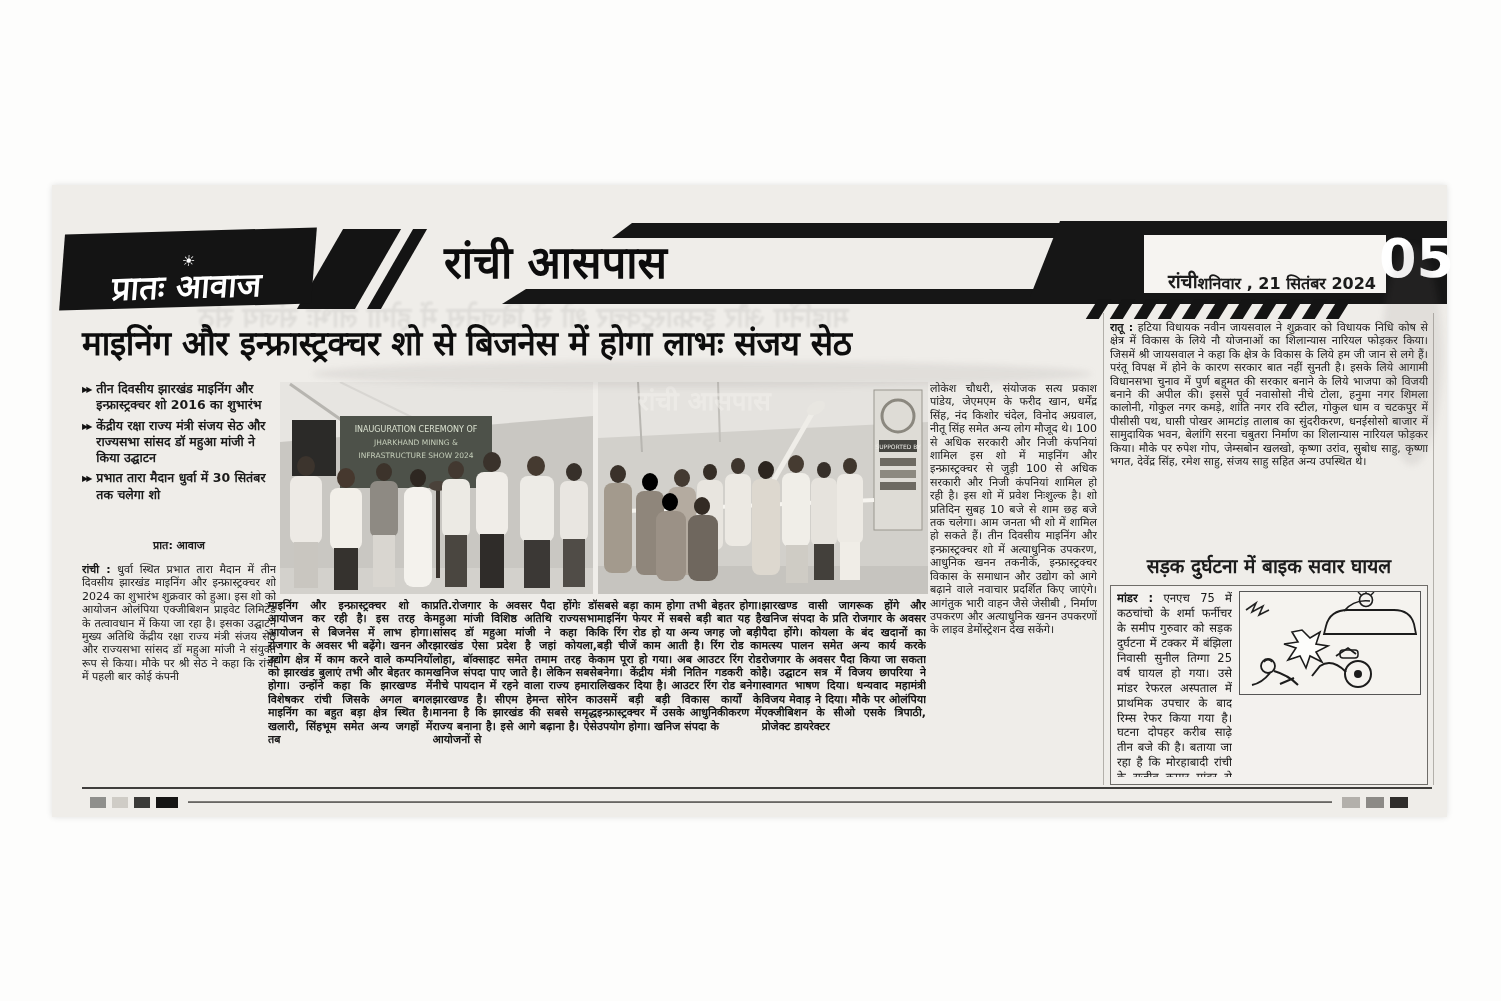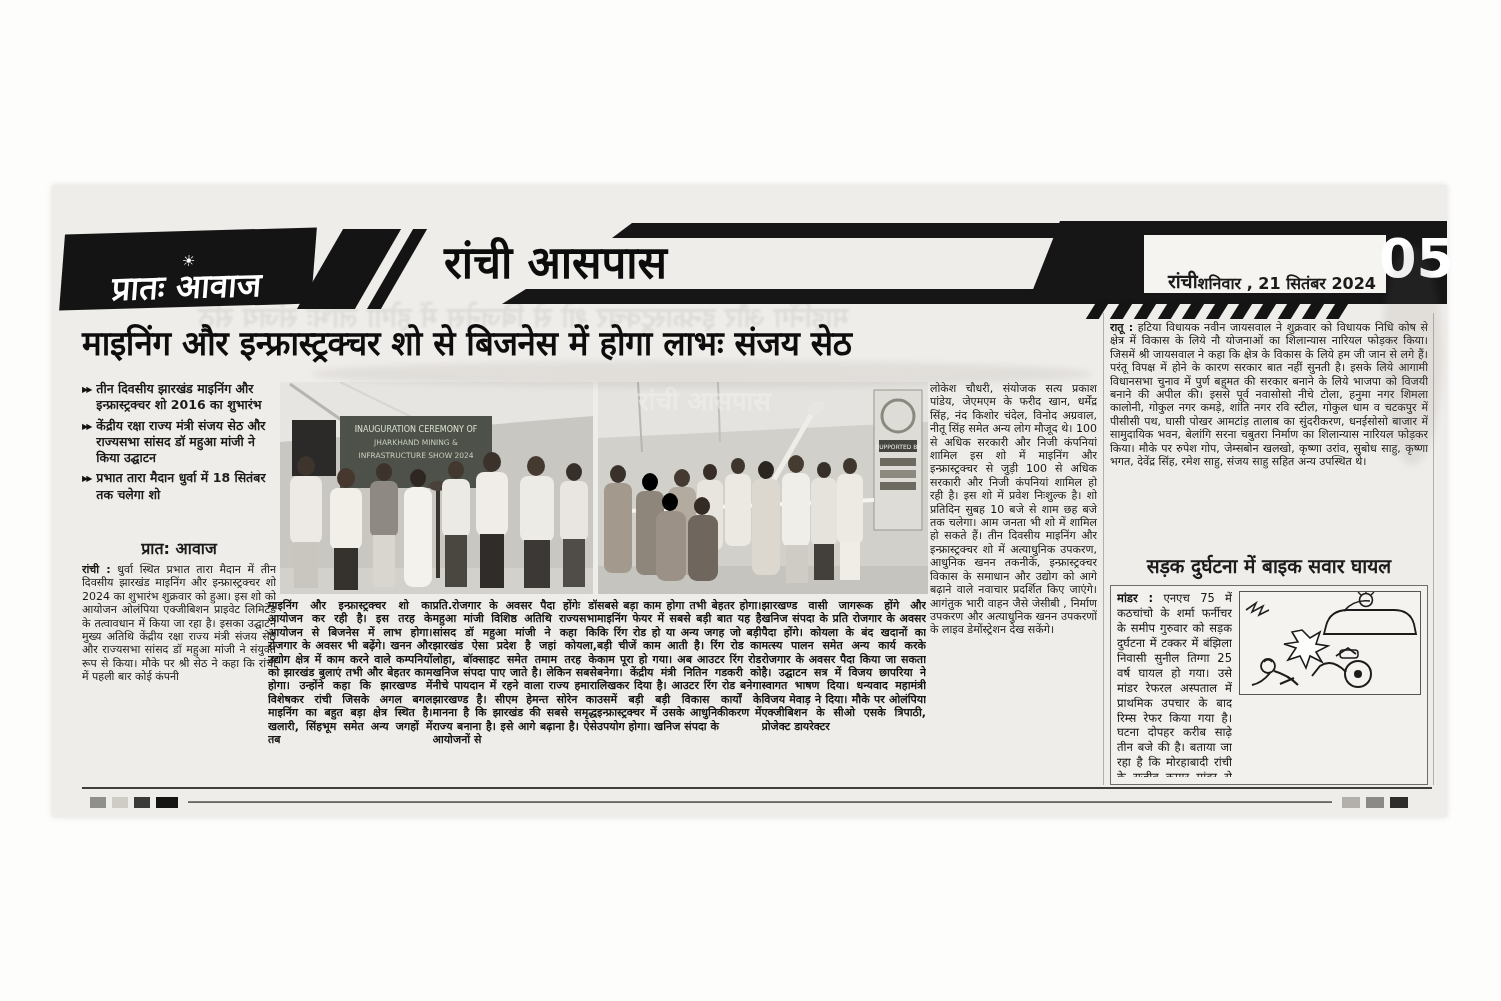--- a/index.html
+++ b/index.html
@@ -56,21 +56,21 @@
     transform:scaleX(.97);transform-origin:left;letter-spacing:-0.3px;
   }
   .ghost{
     opacity:.08;filter:blur(1px);font-weight:bold;color:#222;white-space:nowrap;
     transform:scaleX(-.98);pointer-events:none;
   }
   
   .bullets{font-size:12.5px;font-weight:600;line-height:1.3;}
   .bullet-row{display:flex;margin-bottom:4px;}
   .bullet-ic{font-size:8px;letter-spacing:-2px;margin:4px 6px 0 0;flex:0 0 auto;color:#111;}
-  .byline{font-weight:bold;font-size:16px;text-align:center;}
+  .byline{font-weight:bold;font-size:11px;text-align:center;}
   .body-txt{
     font-size:11px;line-height:1.22;text-align:justify;color:#161616;
     overflow:hidden;
   }
   .dateline{font-weight:bold;}
   .colrow{display:flex;font-weight:bold;}
   .colrow .c{flex:1 1 0;overflow:hidden;}
   .vline{width:1px;background:#b3b0aa;}
   
   .sub-headline{
@@ -140,21 +140,21 @@
     <div class="bullet-row">
       <span class="bullet-ic">▶▶</span>
       <span>तीन दिवसीय झारखंड माइनिंग और इन्फ्रास्ट्रक्चर शो 2016 का शुभारंभ</span>
     </div>
     <div class="bullet-row">
       <span class="bullet-ic">▶▶</span>
       <span>केंद्रीय रक्षा राज्य मंत्री संजय सेठ और राज्यसभा सांसद डॉ महुआ मांजी ने किया उद्घाटन</span>
     </div>
     <div class="bullet-row">
       <span class="bullet-ic">▶▶</span>
-      <span>प्रभात तारा मैदान धुर्वा में 18 सितंबर तक चलेगा शो</span>
+      <span>प्रभात तारा मैदान धुर्वा में 30 सितंबर तक चलेगा शो</span>
     </div>
   </div>
   <div class="abs byline" style="left:30px;top:352px;width:194px;">प्रात: आवाज</div>
 
   <div class="abs body-txt" style="left:30px;top:378px;width:194px;height:222px;">
     <span class="dateline">रांची :</span>
     <span>धुर्वा स्थित प्रभात तारा मैदान में तीन दिवसीय झारखंड माइनिंग और इन्फ्रास्ट्रक्चर शो 2024 का शुभारंभ शुक्रवार को हुआ। इस शो को आयोजन ओलंपिया एक्जीबिशन प्राइवेट लिमिटेड के तत्वावधान में किया जा रहा है। इसका उद्घाटन मुख्य अतिथि केंद्रीय रक्षा राज्य मंत्री संजय सेठ और राज्यसभा सांसद डॉ महुआ मांजी ने संयुक्त रूप से किया। मौके पर श्री सेठ ने कहा कि रांची में पहली बार कोई कंपनी</span>
   </div>
 
   <div class="abs photo" style="left:228px;top:197px;width:313px;height:212px;">

